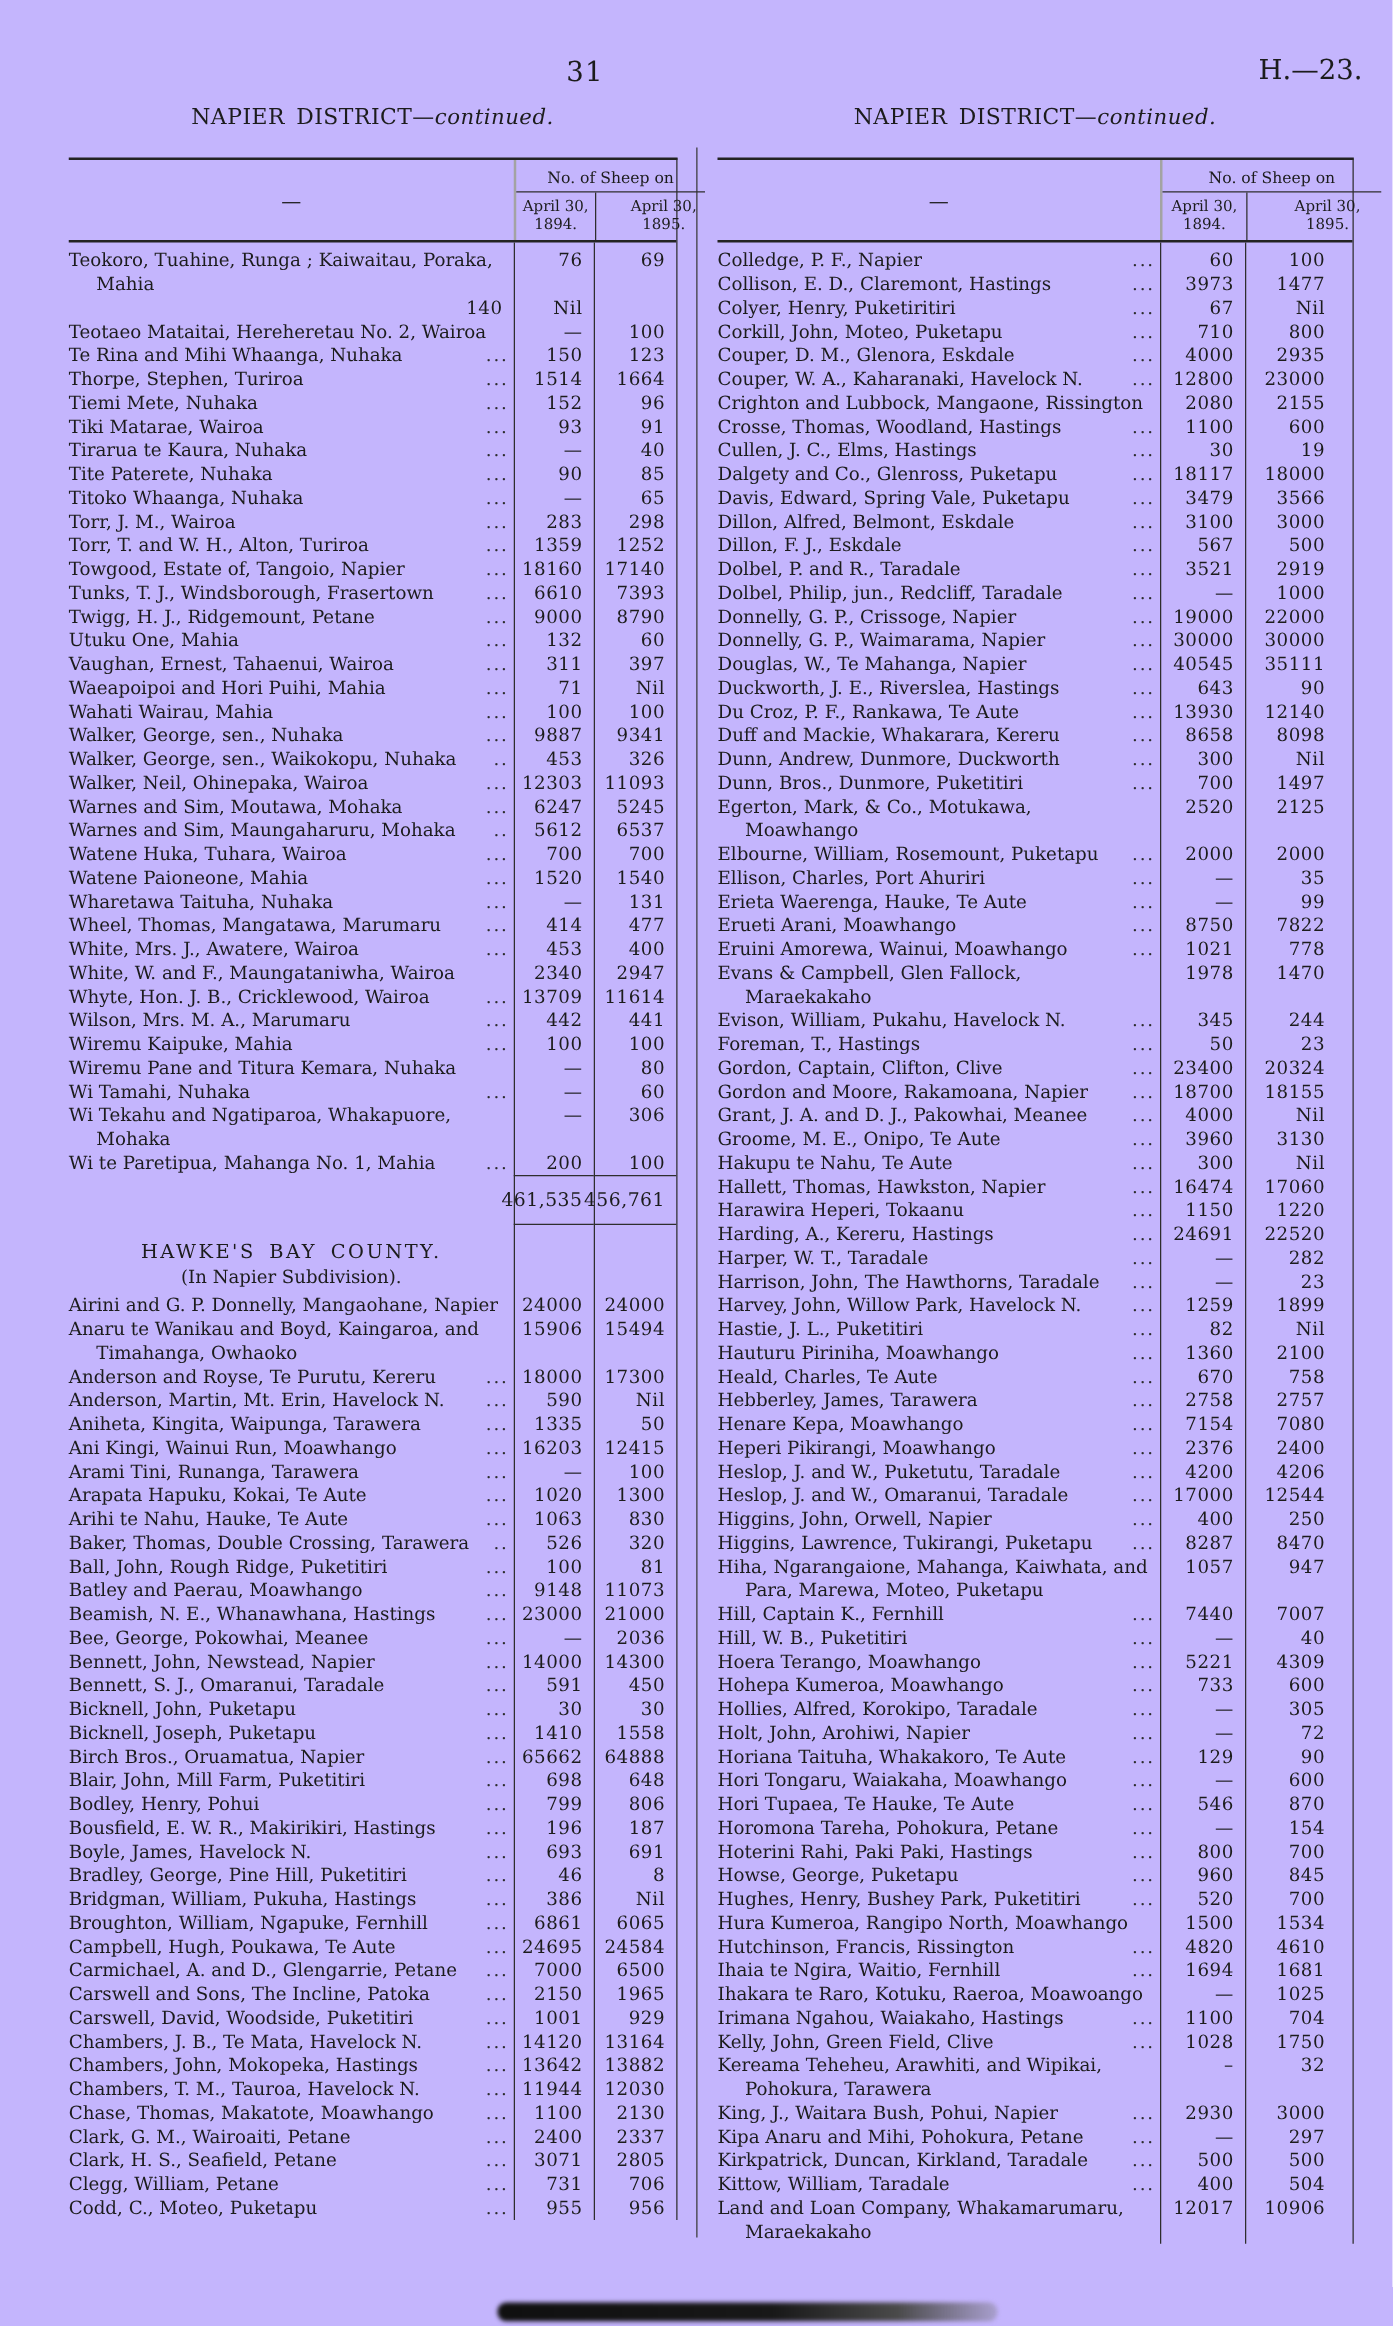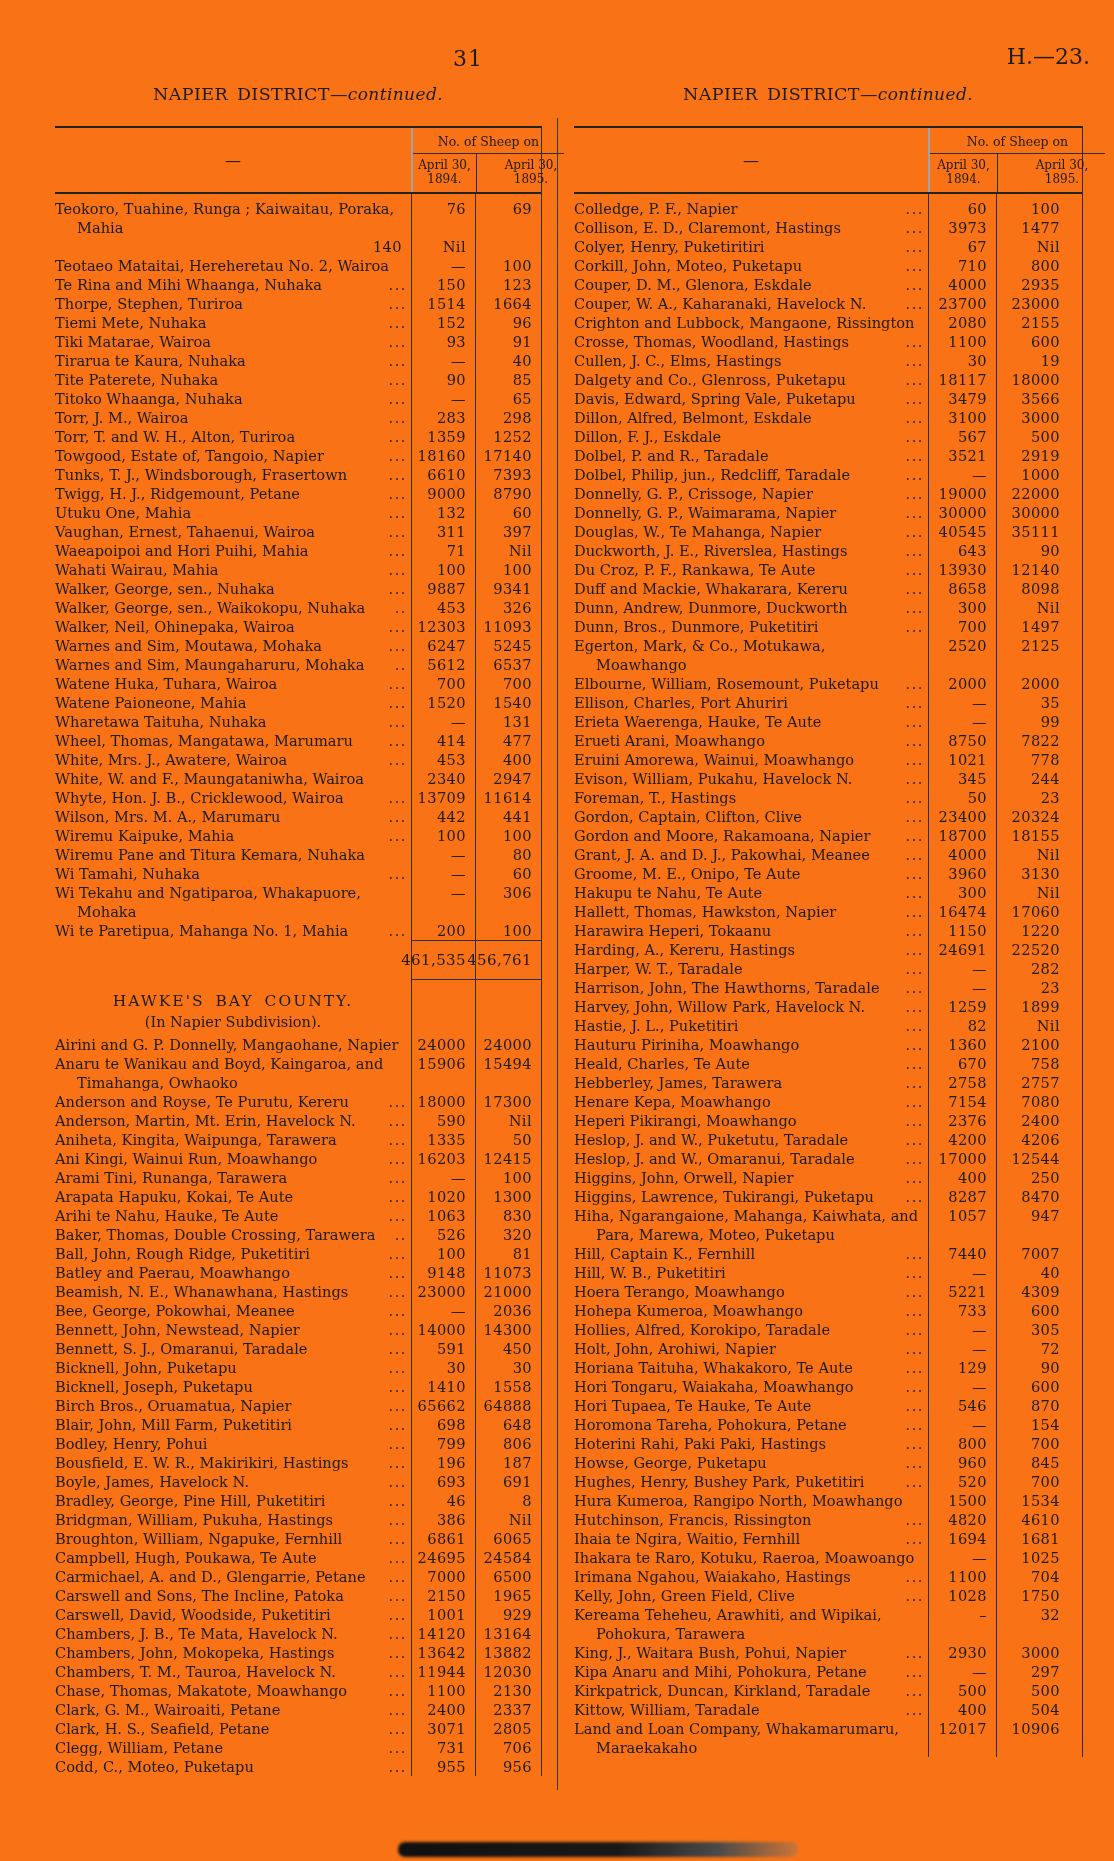--- a/index.html
+++ b/index.html
@@ -1,16 +1,16 @@
 <!DOCTYPE html>
 <html><head>
 <meta charset="utf-8">
 <style>
   html,body{margin:0;padding:0;background:#ffffff;}
-  .page{position:relative;width:1114px;height:1861px;background:#f97316;
+  .page{position:relative;width:1114px;height:1861px;background:#c4b5fd;
         font-family:"DejaVu Serif", serif;color:#1c1c1c;overflow:hidden;}
   .page-number{position:absolute;top:46px;left:453px;font-size:22px;letter-spacing:1px;}
   .doc-code{position:absolute;top:44px;right:24px;font-size:22px;}
   .center-divider{position:absolute;left:557px;top:118px;height:1672px;width:1px;background:#3a3a3a;}
 
   .col{position:absolute;top:84px;}
   .col-left{left:55px;width:486px;--name:356px;--c1:64px;--c2:66px;}
   .col-right{left:574px;width:508px;--name:354px;--c1:68px;--c2:86px;}
   .col-title{margin:0 0 22px;text-align:center;font-size:17.5px;font-weight:normal;
              letter-spacing:.4px;word-spacing:3px;white-space:nowrap;}
@@ -506,21 +506,21 @@
             <div class="cell num c1">710</div>
             <div class="cell num c2">800</div>
           </div>
           <div class="row">
             <div class="cell name"><span class="nm">Couper, D. M., Glenora, Eskdale</span><span class="dots">...</span></div>
             <div class="cell num c1">4000</div>
             <div class="cell num c2">2935</div>
           </div>
           <div class="row">
             <div class="cell name"><span class="nm">Couper, W. A., Kaharanaki, Havelock N.</span><span class="dots">...</span></div>
-            <div class="cell num c1">23700</div>
+            <div class="cell num c1">12800</div>
             <div class="cell num c2">23000</div>
           </div>
           <div class="row">
             <div class="cell name"><span class="nm">Crighton and Lubbock, Mangaone, Rissington</span><span class="dots"></span></div>
             <div class="cell num c1">2080</div>
             <div class="cell num c2">2155</div>
           </div>
           <div class="row">
             <div class="cell name"><span class="nm">Crosse, Thomas, Woodland, Hastings</span><span class="dots">...</span></div>
             <div class="cell num c1">1100</div>
@@ -625,20 +625,25 @@
             <div class="cell name"><span class="nm">Erueti Arani, Moawhango</span><span class="dots">...</span></div>
             <div class="cell num c1">8750</div>
             <div class="cell num c2">7822</div>
           </div>
           <div class="row">
             <div class="cell name"><span class="nm">Eruini Amorewa, Wainui, Moawhango</span><span class="dots">...</span></div>
             <div class="cell num c1">1021</div>
             <div class="cell num c2">778</div>
           </div>
           <div class="row">
+            <div class="cell name"><span class="nm">Evans &amp; Campbell, Glen Fallock, Maraekakaho</span><span class="dots"></span></div>
+            <div class="cell num c1">1978</div>
+            <div class="cell num c2">1470</div>
+          </div>
+          <div class="row">
             <div class="cell name"><span class="nm">Evison, William, Pukahu, Havelock N.</span><span class="dots">...</span></div>
             <div class="cell num c1">345</div>
             <div class="cell num c2">244</div>
           </div>
           <div class="row">
             <div class="cell name"><span class="nm">Foreman, T., Hastings</span><span class="dots">...</span></div>
             <div class="cell num c1">50</div>
             <div class="cell num c2">23</div>
           </div>
           <div class="row">

